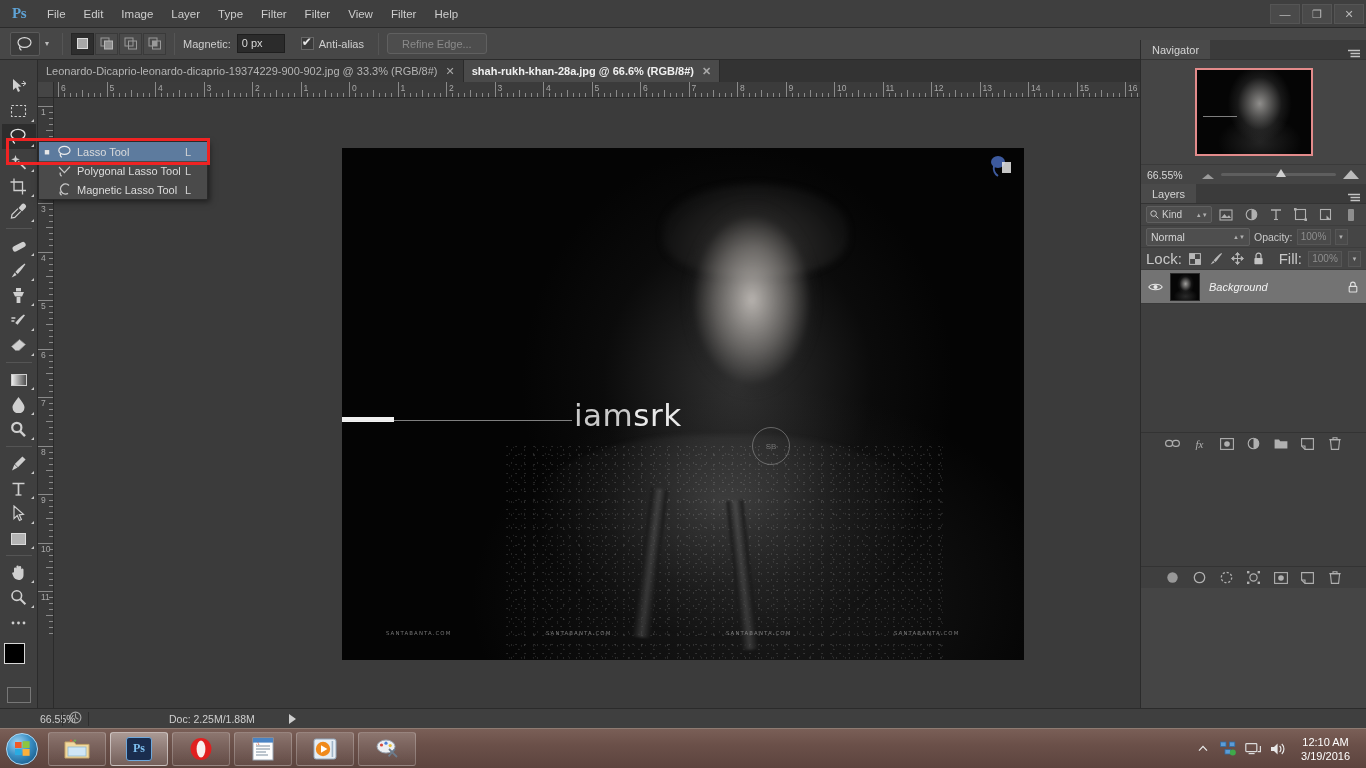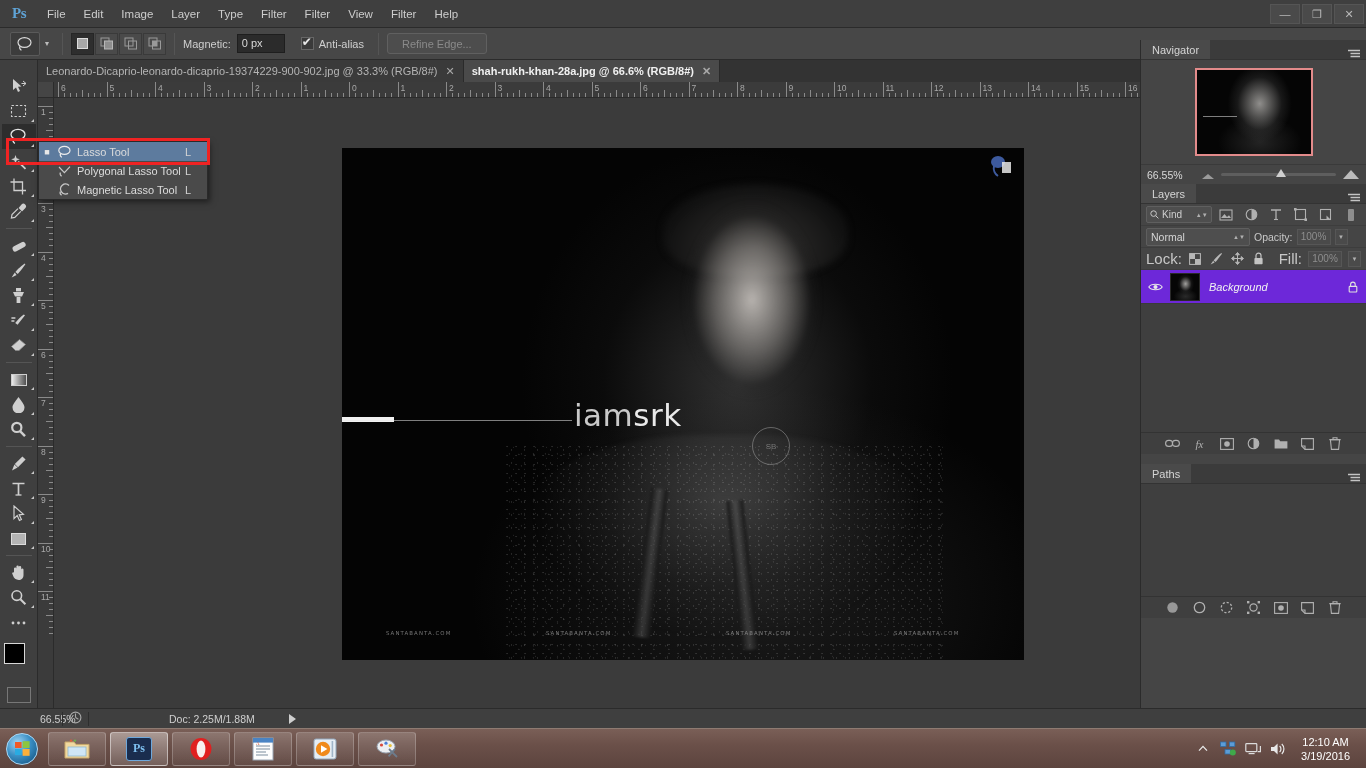--- a/index.html
+++ b/index.html
@@ -361,21 +361,21 @@
   }
   .lock-row {
     height: 22px; display: flex; align-items: center;
     padding: 0 5px; gap: 6px; border-bottom: 1px solid #3d3d3d;
   }
   .lock-label { font-size: 15px; color: #c8c8c8; }
   .lock-ico { width: 15px; display: flex; align-items: center; justify-content: center; }
   .layer-list { background: #3f3f3f; }
   .layer-row {
     height: 34px; display: flex; align-items: center;
-    background: #6d28d9; border-bottom: 1px solid #3a3a3a;
+    background: #737373; border-bottom: 1px solid #3a3a3a;
     padding: 0 4px; gap: 5px;
   }
   .eye-cell { width: 20px; display: flex; justify-content: center; }
   .layer-thumb {
     width: 30px; height: 28px; background: #0a0a0a;
     border: 1px solid #2a2a2a; position: relative; overflow: hidden;
   }
   .layer-name {
     flex: 1; font-size: 11px; color: #f2f2f2;
     font-style: italic; padding-left: 4px;
@@ -1248,28 +1248,20 @@
         <div class="foot-ico">
           <svg width="12" height="13" viewBox="0 0 12 13">
               <path d="M1.4 2.6 L10.6 2.6 L9.6 12.4 L2.4 12.4 Z" fill="none" stroke="#b0b0b0" stroke-width="1.1"></path>
               <path d="M0.4 2.6 L11.6 2.6 M4 2.6 L4 0.8 L8 0.8 L8 2.6" fill="none" stroke="#b0b0b0" stroke-width="1.1"></path>
             </svg>
         </div>
       </div>
     </div>
 
     <div class="panel">
-      <div class="panel-tabrow" style="margin-top:10px">
-        <div class="panel-tab">Paths</div>
-        <div class="panel-menu">
-          <svg width="12" height="10" viewBox="0 0 12 10">
-            <path d="M0 1.5 L12 1.5 M2.5 4.5 L12 4.5 M2.5 7.5 L12 7.5" stroke="#c4c4c4" stroke-width="1.4"></path>
-          </svg>
-        </div>
-      </div>
       <div class="paths-body"></div>
       <div class="panel-footer">
         <div class="foot-ico">
           <svg width="13" height="13" viewBox="0 0 13 13">
               <circle cx="6.5" cy="6.5" r="5.2" fill="#989898"></circle>
             </svg>
         </div>
         <div class="foot-ico">
           <svg width="13" height="13" viewBox="0 0 13 13">
               <circle cx="6.5" cy="6.5" r="5.2" fill="none" stroke="#b0b0b0" stroke-width="1.3"></circle>

